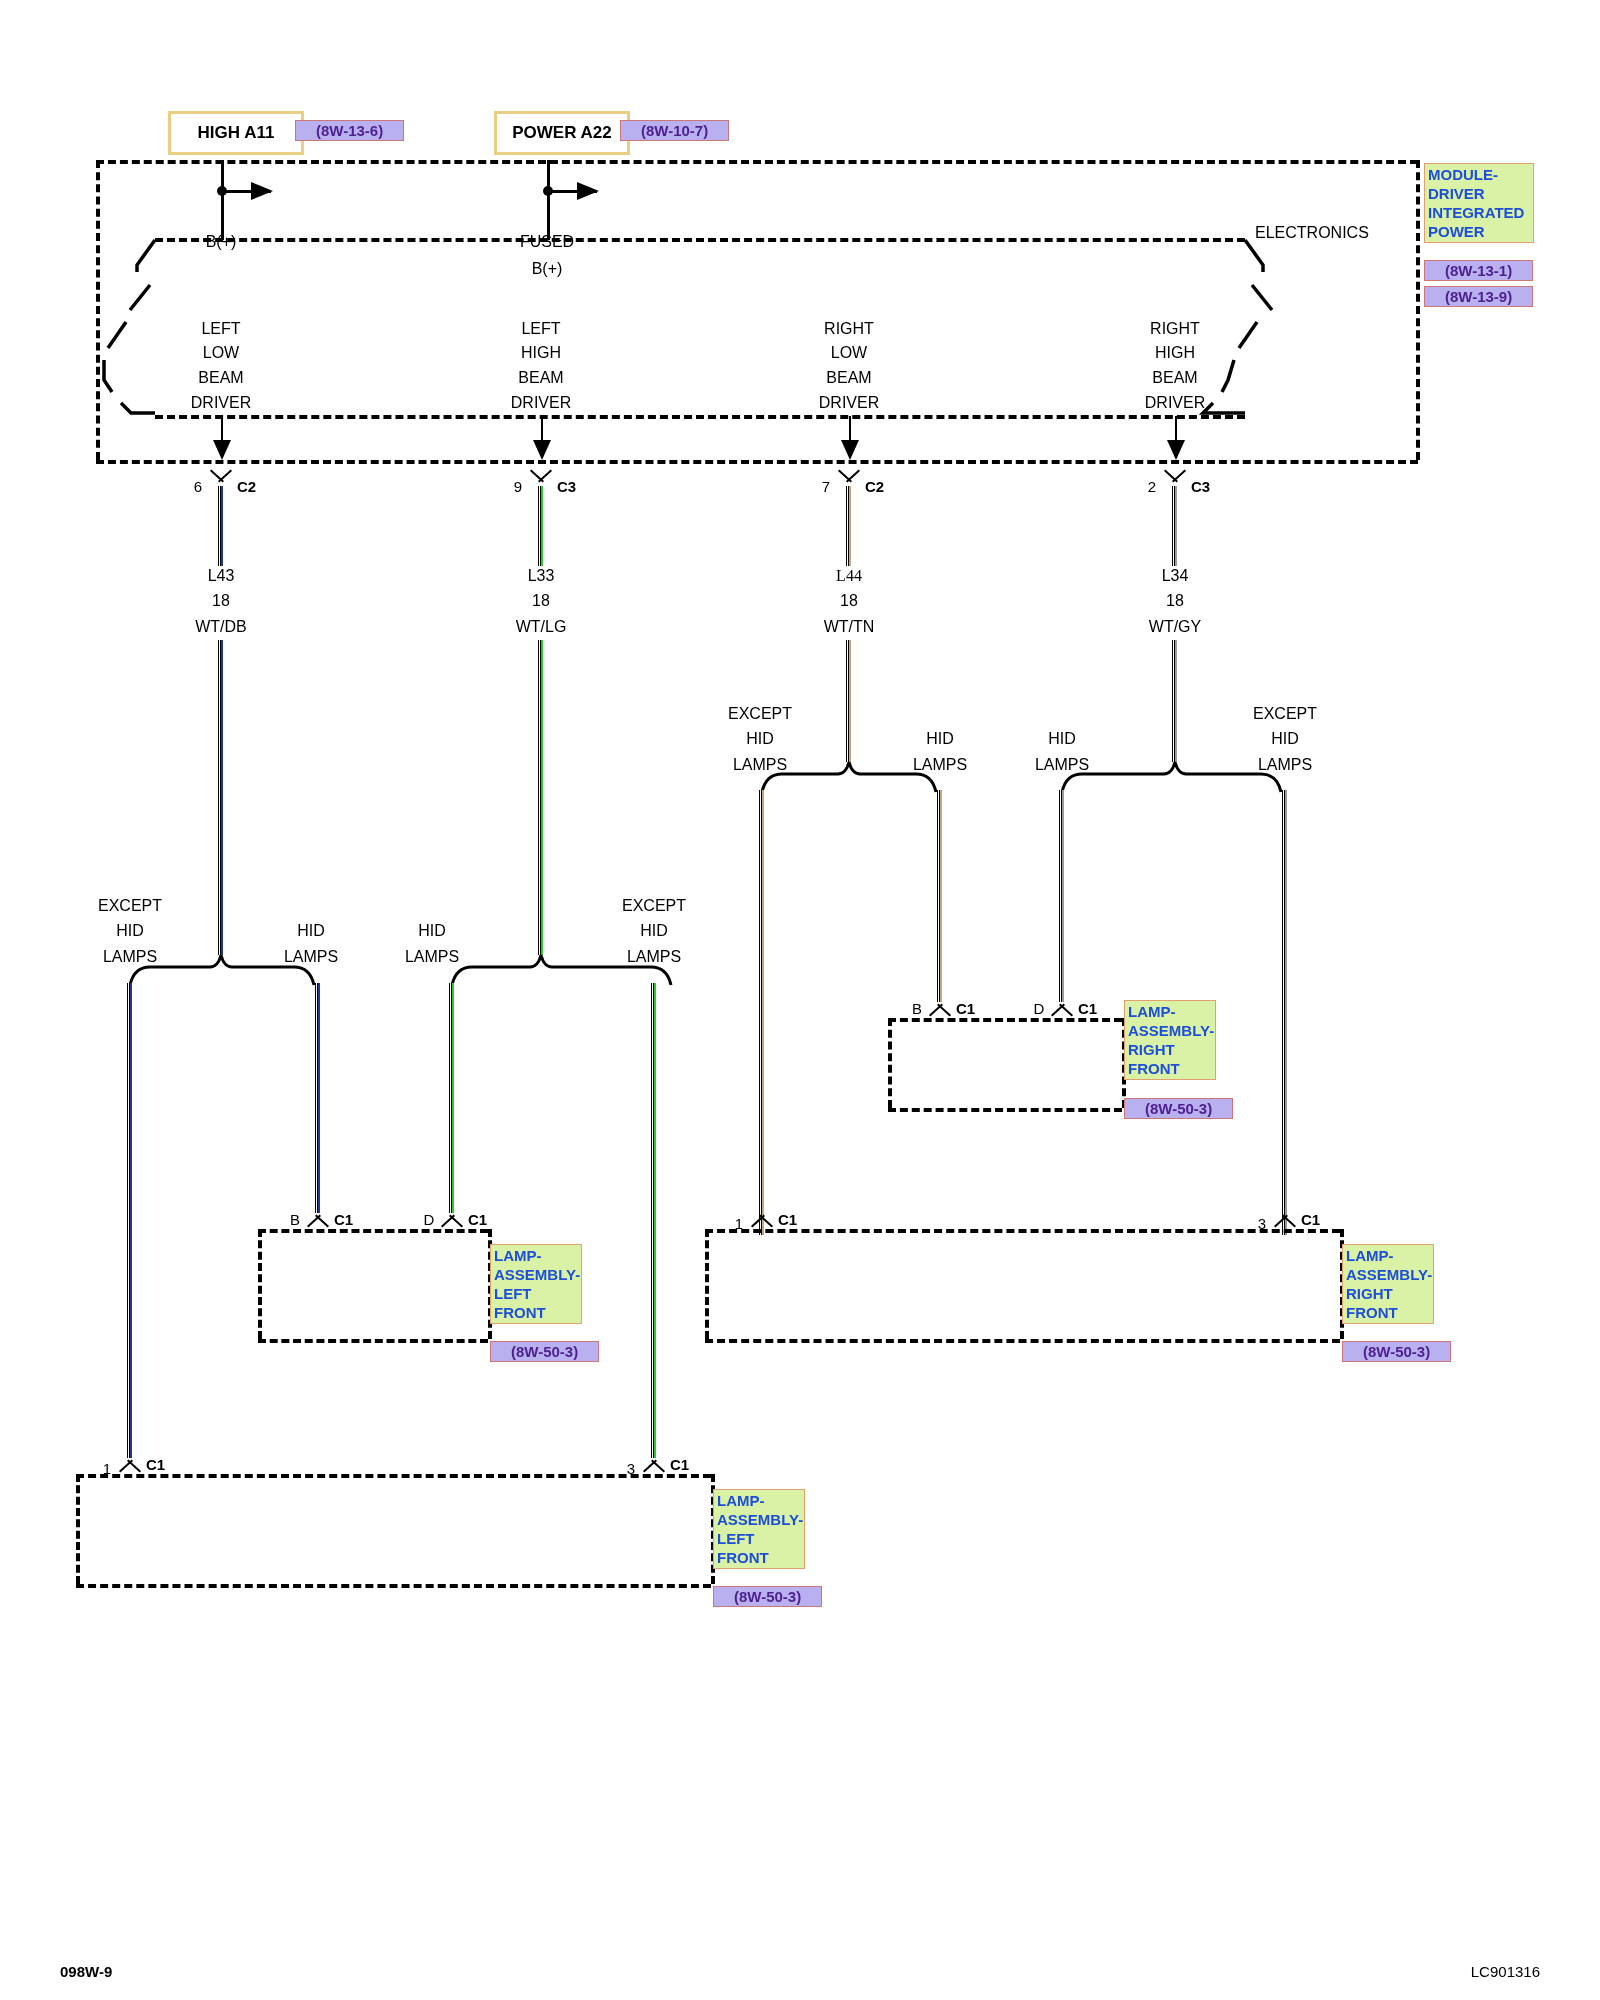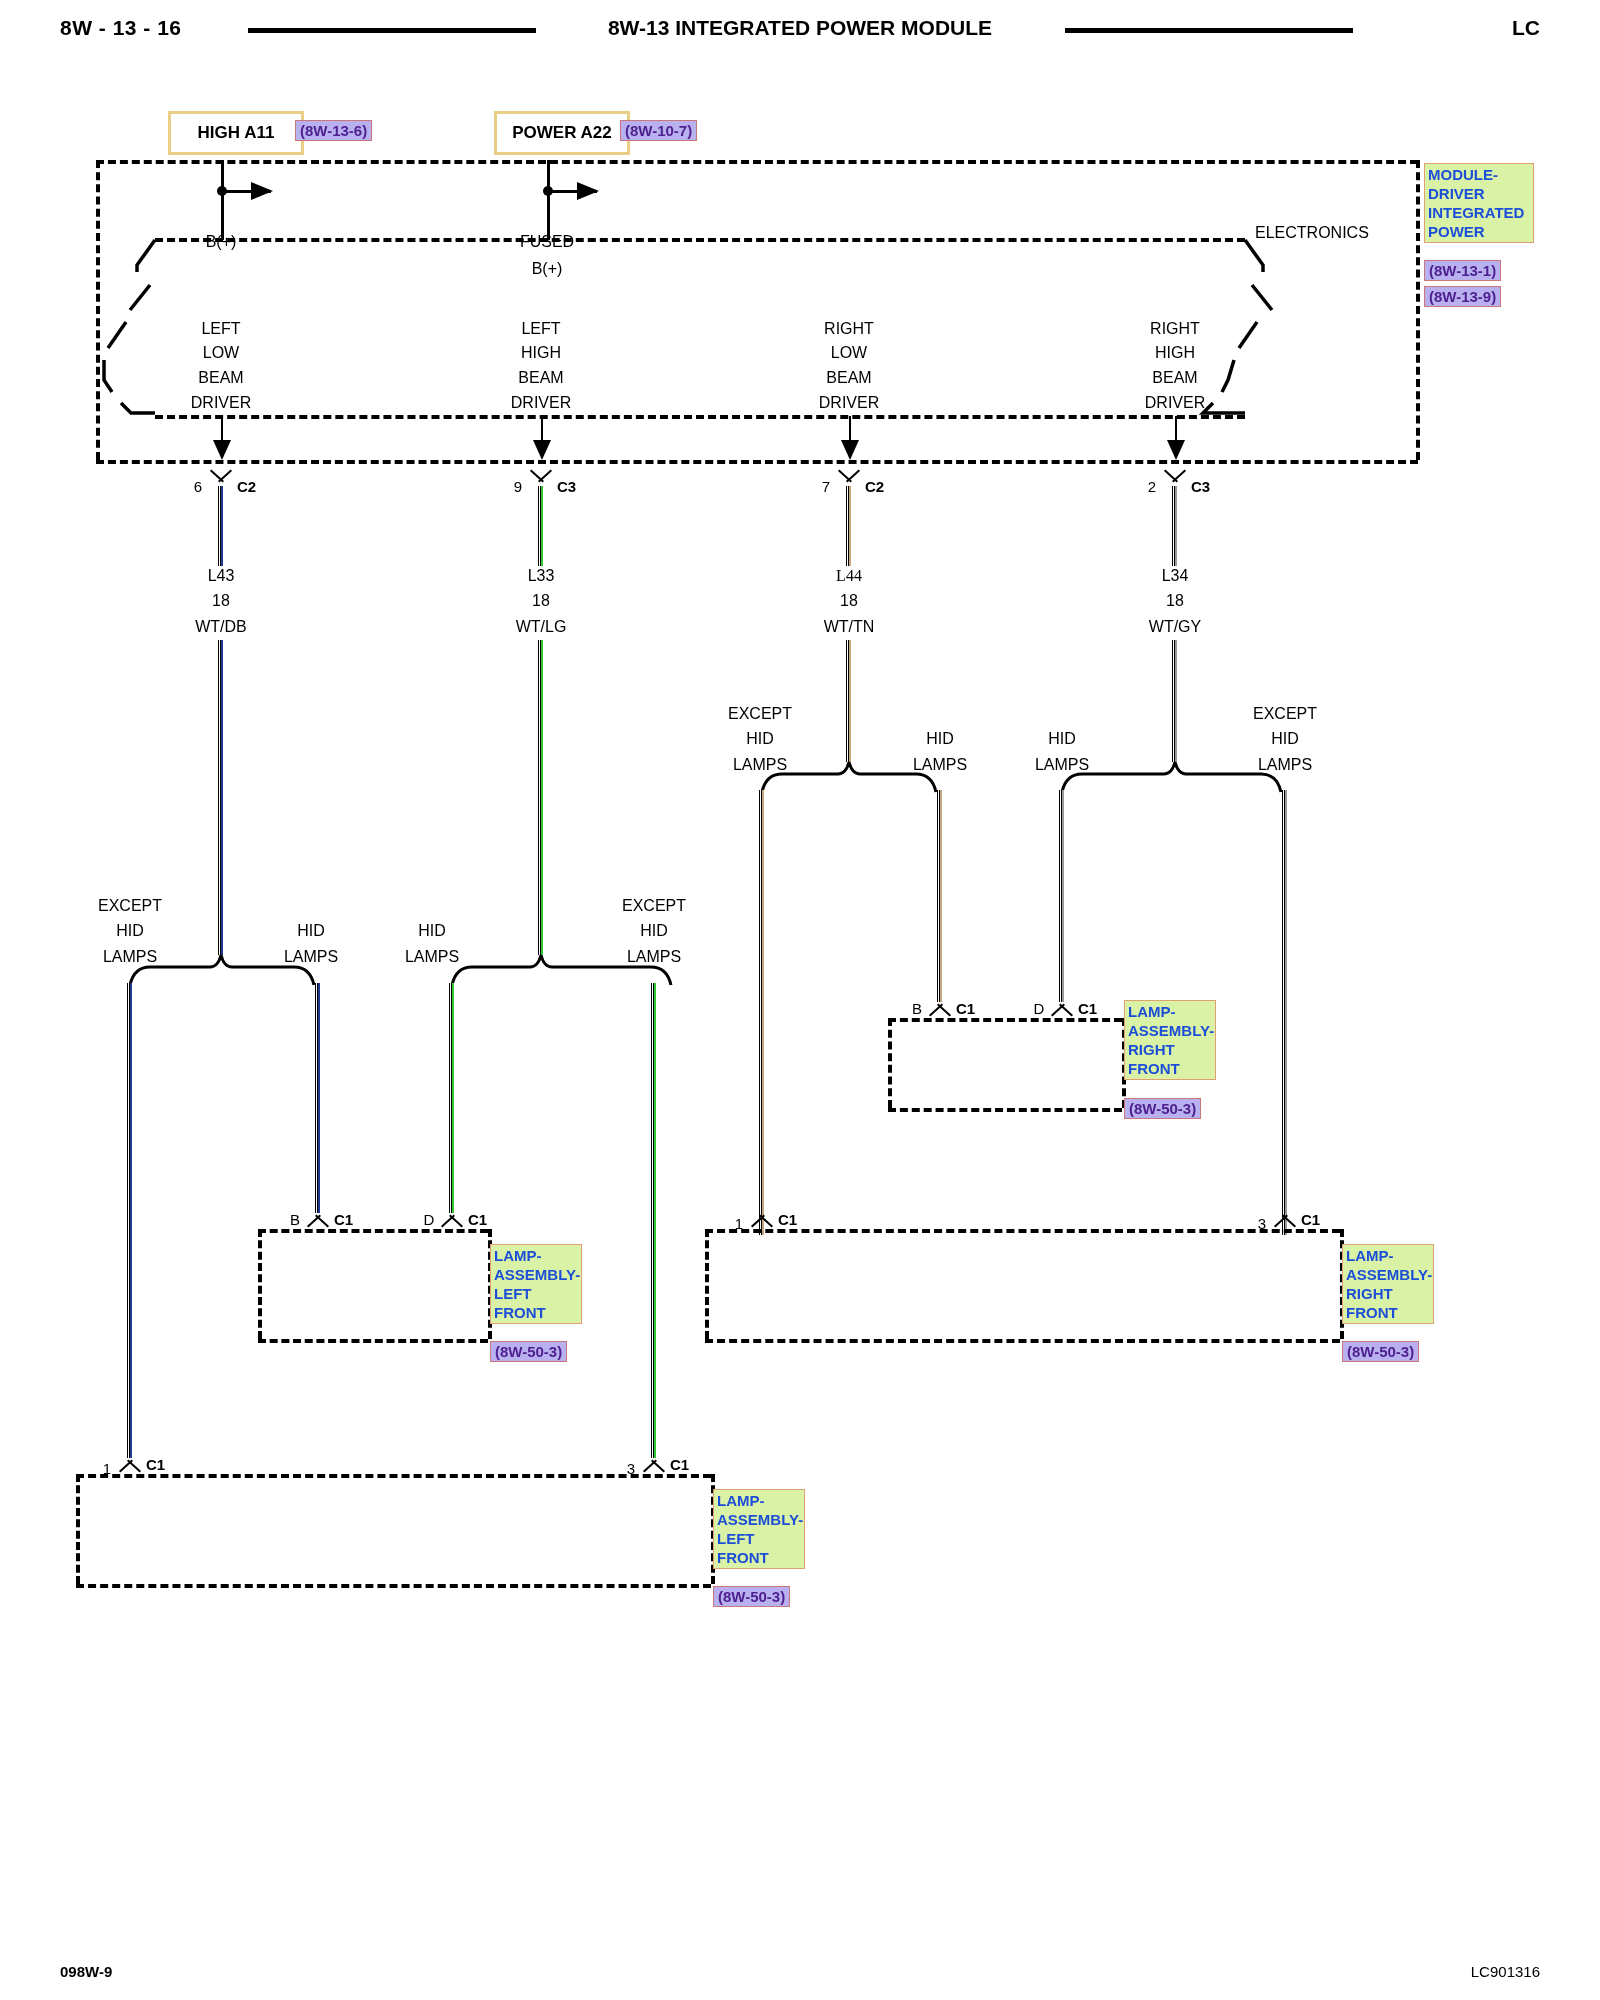--- a/index.html
+++ b/index.html
@@ -28,21 +28,21 @@
   
   .dash-h{position:absolute;height:0;border-top:4px dashed #000;}
   .dash-v{position:absolute;width:0;border-left:4px dashed #000;}
   .solid-v{position:absolute;width:3px;background:#000;}
 
   
   .battbox{position:absolute;border:3px solid #e8cf84;background:#fff;
            font-size:17px;font-weight:bold;text-align:center;
            display:flex;align-items:center;justify-content:center;}
   .refbox{position:absolute;background:#b9b0f0;color:#4d1f8f;font-size:15px;
-          font-weight:bold;padding:1px 4px;white-space:nowrap;border:1px solid #c77;}
+          font-weight:bold;padding:1px 20px;white-space:nowrap;border:1px solid #c77;}
   .namebox{position:absolute;background:#d9f2a6;border:1px solid #e0a070;
            color:#1d4ed8;font-size:15px;font-weight:bold;line-height:19px;
            padding:1px 3px;}
 
   
   .wire{position:absolute;width:7px;}
   .wire i{position:absolute;top:0;bottom:0;width:2px;display:block;}
   .wire i.s1{left:0px;}
   .wire i.s2{left:3px;}
 
@@ -64,27 +64,20 @@
   .arrowd:after{content:"";position:absolute;bottom:-2px;left:-8px;border-top:20px solid #000;
                 border-left:9px solid transparent;border-right:9px solid transparent;}
   .dot{position:absolute;width:10px;height:10px;border-radius:50%;background:#000;}
   svg.ov{position:absolute;left:0;top:0;width:1600px;height:2000px;pointer-events:none;}
 </style>
 </head>
 <body>
 
 <div id="sheet">
 
-  <div class="hdr">
-    <div class="hdr-left">8W - 13 - 16</div>
-    <div class="hdr-rule l"></div>
-    <div class="hdr-title">8W-13 INTEGRATED POWER MODULE</div>
-    <div class="hdr-rule r"></div>
-    <div class="hdr-right">LC</div>
-  </div>
 
   <div class="battbox" style="left:168px;top:111px;width:130px;height:38px;">
     <span>HIGH A11</span>
   </div>
   <div class="refbox" style="left:295px;top:120px;">(8W-13-6)</div>
 
   <div class="battbox" style="left:494px;top:111px;width:130px;height:38px;">
     <span>POWER A22</span>
   </div>
   <div class="refbox" style="left:620px;top:120px;">(8W-10-7)</div>

